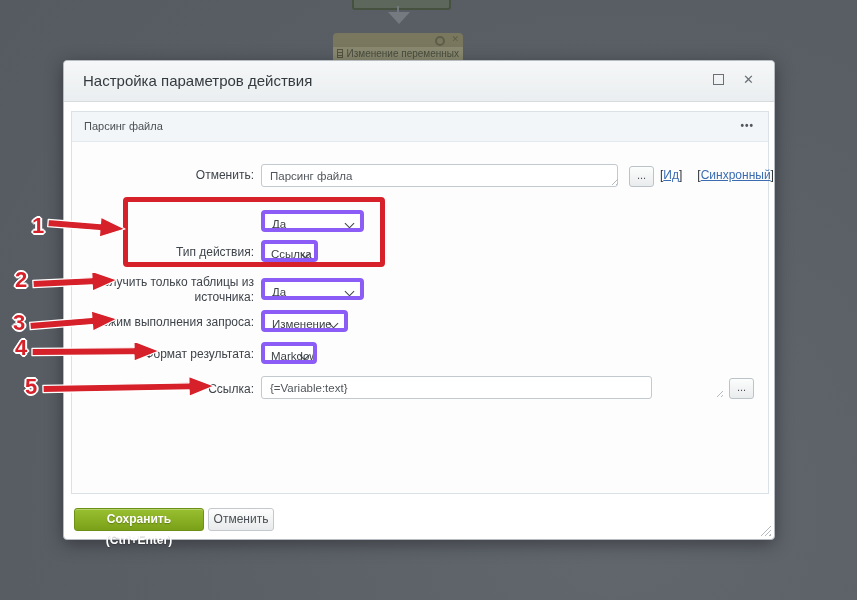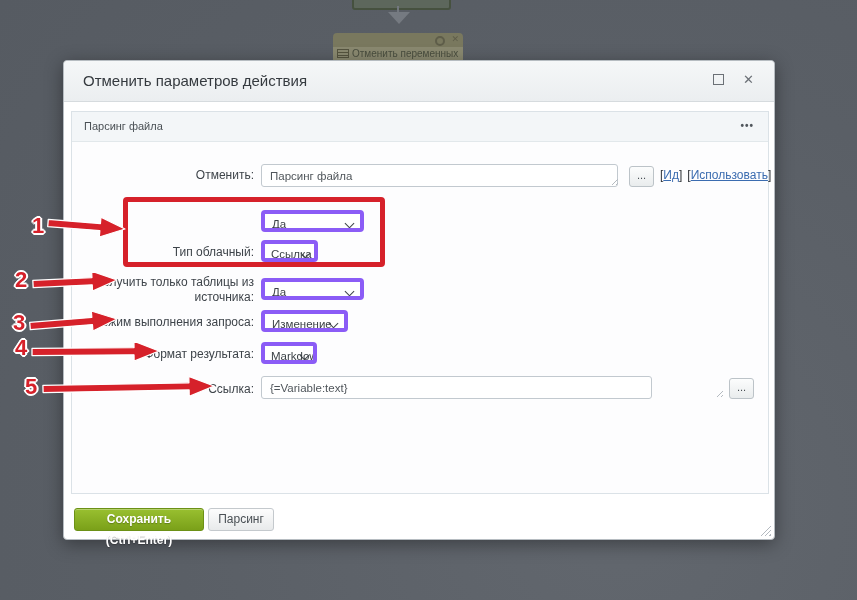--- a/index.html
+++ b/index.html
@@ -69,21 +69,21 @@
   .chev{position:absolute;right:7px;top:6px;width:6px;height:6px;
     border-right:1.6px solid #3c4247;border-bottom:1.6px solid #3c4247;
     transform:rotate(45deg);pointer-events:none;}
   .more-btn{
     position:absolute;box-sizing:border-box;width:25px;height:21px;
     background:linear-gradient(#fcfdfd,#e9eced);border:1px solid #bcc3c8;border-radius:3px;
     font-size:11px;color:#4a5055;text-align:center;line-height:17px;cursor:pointer;
   }
   #links{position:absolute;left:596px;top:107px;font-size:12px;color:#2f3338;white-space:nowrap;}
   #links a{color:#3b6cb0;text-decoration:underline;cursor:pointer;}
-  .bracketed{margin-right:5px;}
+  .bracketed{margin-right:15px;}
   .bracketed::before{content:"[";color:#2f3338;}
   .bracketed::after{content:"]";color:#2f3338;}
   #highlight-box{
     position:absolute;left:59px;top:136px;width:262px;height:70px;
     border:5px solid #d6212a;border-radius:4px;box-sizing:border-box;pointer-events:none;
   }
   
   .btn{position:absolute;box-sizing:border-box;height:23px;border-radius:3px;font-size:12px;cursor:pointer;line-height:21px;text-align:center;}
   #save-btn{
     left:10px;top:447px;width:130px;
@@ -111,52 +111,52 @@
 <div class="flow" id="flow-top-box"></div>
 <div class="flow" id="flow-connector"></div>
 <div class="flow" id="flow-triangle"></div>
 <div class="flow" id="flow-node">
   <div class="nhead">
     <span class="gear"></span>
     <span class="nx">✕</span>
   </div>
   <div class="ntitle">
     <span class="vicon"></span>
-    <span class="ntext">Отменить переменных</span>
+    <span class="ntext">Изменение переменных</span>
   </div>
 </div>
 
 <div id="dialog">
   <div id="titlebar">
-    <div id="title-text">Отменить параметров действия</div>
+    <div id="title-text">Настройка параметров действия</div>
     <span class="win-icon" id="max-icon"></span>
     <span class="win-icon" id="close-icon">✕</span>
   </div>
 
   <div id="panel">
     <div id="section-bar">
       <span id="section-title">Парсинг файла</span>
       <span id="section-menu">•••</span>
     </div>
   </div>
 
   <div class="flabel" style="top:107px;">Отменить:</div>
   <input class="tinput" style="left: 197px; top: 103px; width: 357px;" value="Парсинг файла">
   <div class="grip" style="left:545px;top:115px;"></div>
   <div class="more-btn" style="left:565px;top:105px;">...</div>
-  <div id="links"><span class="bracketed"><a>Ид</a></span><span class="bracketed"><a>Использовать</a></span></div>
+  <div id="links"><span class="bracketed"><a>Ид</a></span><span class="bracketed"><a>Синхронный</a></span></div>
 
   <div id="highlight-box"></div>
 
   <div class="sel" style="left:197px;top:149px;width:103px;">
     <span>Да</span>
     <span class="chev"></span>
   </div>
 
-  <div class="flabel" style="top:184px;">Тип облачный:</div>
+  <div class="flabel" style="top:184px;">Тип действия:</div>
   <div class="sel" style="left:197px;top:179px;width:57px;padding-left:6px;padding-right:16px;">
     <span>Ссылка</span>
     <span class="chev" style="right:5px;"></span>
   </div>
 
   <div class="flabel" style="top:214px;">Получить только таблицы из
 источника:</div>
   <div class="sel" style="left:197px;top:217px;width:103px;">
     <span>Да</span>
     <span class="chev"></span>
@@ -173,21 +173,21 @@
     <span>Markdown</span>
     <span class="chev" style="right:5px;"></span>
   </div>
 
   <div class="flabel" style="top:321px;">Ссылка:</div>
   <input class="tinput" style="left: 197px; top: 315px; width: 391px;" value="{=Variable:text}">
   <div class="grip" style="left:650px;top:327px;"></div>
   <div class="more-btn" style="left:665px;top:317px;">...</div>
 
   <div class="btn" id="save-btn">Сохранить (Ctrl+Enter)</div>
-  <div class="btn" id="cancel-btn">Парсинг</div>
+  <div class="btn" id="cancel-btn">Отменить</div>
   <div class="grip" id="dlg-grip" style="position:absolute;"></div>
 </div>
 
 <svg id="ann-svg" xmlns="http://www.w3.org/2000/svg">
     <polygon points="47.7,226.6 99.8,230.6 99.3,237.0 125.0,229.0 100.9,217.1 100.4,223.5 48.3,219.4" fill="#d6212a" stroke="#ffffff" stroke-width="1.3" stroke-linejoin="round"></polygon>
     <polygon points="33.2,287.6 92.2,284.8 92.5,291.2 117.0,280.0 91.6,271.2 91.9,277.6 32.8,280.4" fill="#d6212a" stroke="#ffffff" stroke-width="1.3" stroke-linejoin="round"></polygon>
     <polygon points="30.3,329.6 92.4,324.6 92.9,331.0 117.0,319.0 91.3,311.0 91.8,317.4 29.7,322.4" fill="#d6212a" stroke="#ffffff" stroke-width="1.3" stroke-linejoin="round"></polygon>
     <polygon points="32.0,355.6 134.0,354.8 134.1,361.2 159.0,351.0 133.9,341.2 134.0,347.6 32.0,348.4" fill="#d6212a" stroke="#ffffff" stroke-width="1.3" stroke-linejoin="round"></polygon>
     <polygon points="43.1,392.6 189.1,390.0 189.2,396.4 214.0,386.0 188.8,376.4 188.9,382.8 42.9,385.4" fill="#d6212a" stroke="#ffffff" stroke-width="1.3" stroke-linejoin="round"></polygon>
   </svg>

